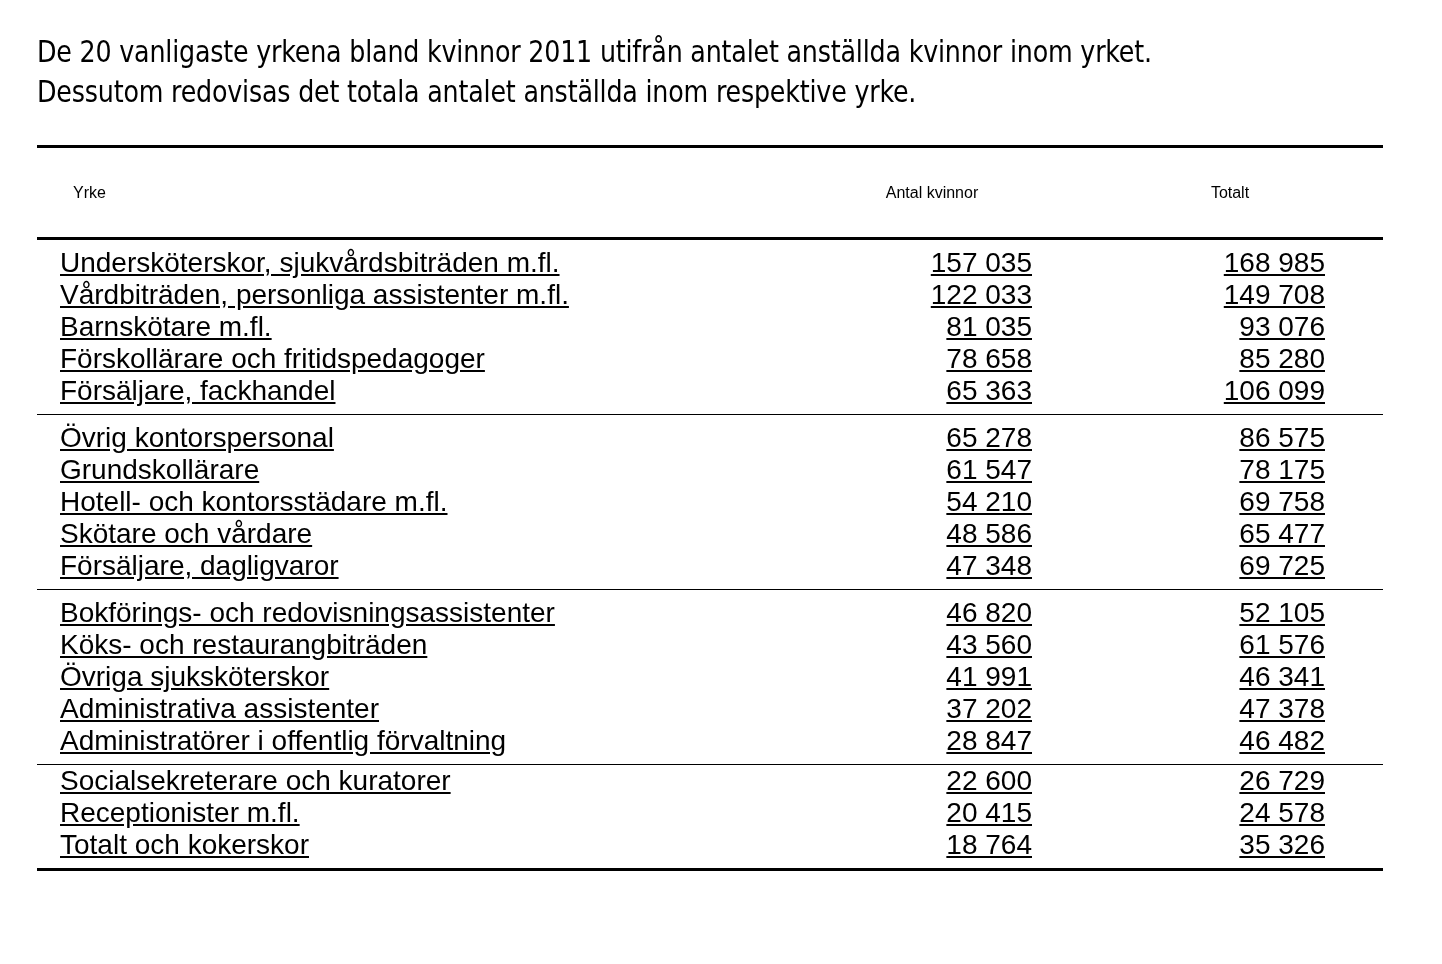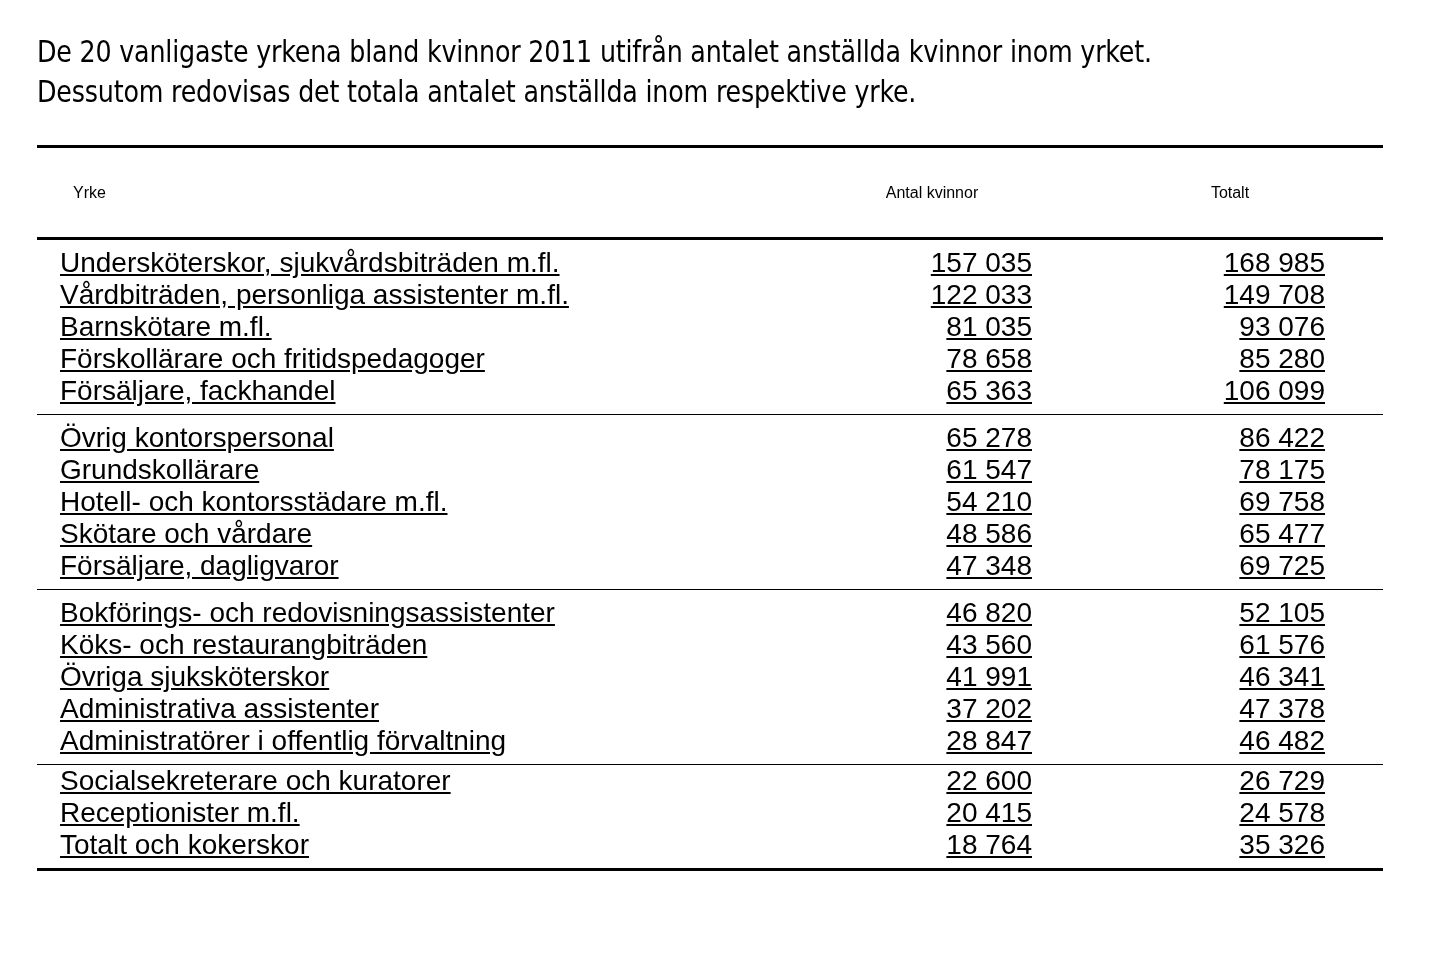--- a/index.html
+++ b/index.html
@@ -169,21 +169,21 @@
             <td class="c-num-totalt">85 280</td>
           </tr>
           <tr class="group-end rule-thin-bottom">
             <td class="c-yrke">Försäljare, fackhandel</td>
             <td class="c-num-kvinnor">65 363</td>
             <td class="c-num-totalt">106 099</td>
           </tr>
           <tr class="group-start">
             <td class="c-yrke">Övrig kontorspersonal</td>
             <td class="c-num-kvinnor">65 278</td>
-            <td class="c-num-totalt">86 422</td>
+            <td class="c-num-totalt">86 575</td>
           </tr>
           <tr>
             <td class="c-yrke">Grundskollärare</td>
             <td class="c-num-kvinnor">61 547</td>
             <td class="c-num-totalt">78 175</td>
           </tr>
           <tr>
             <td class="c-yrke">Hotell- och kontorsstädare m.fl.</td>
             <td class="c-num-kvinnor">54 210</td>
             <td class="c-num-totalt">69 758</td>

